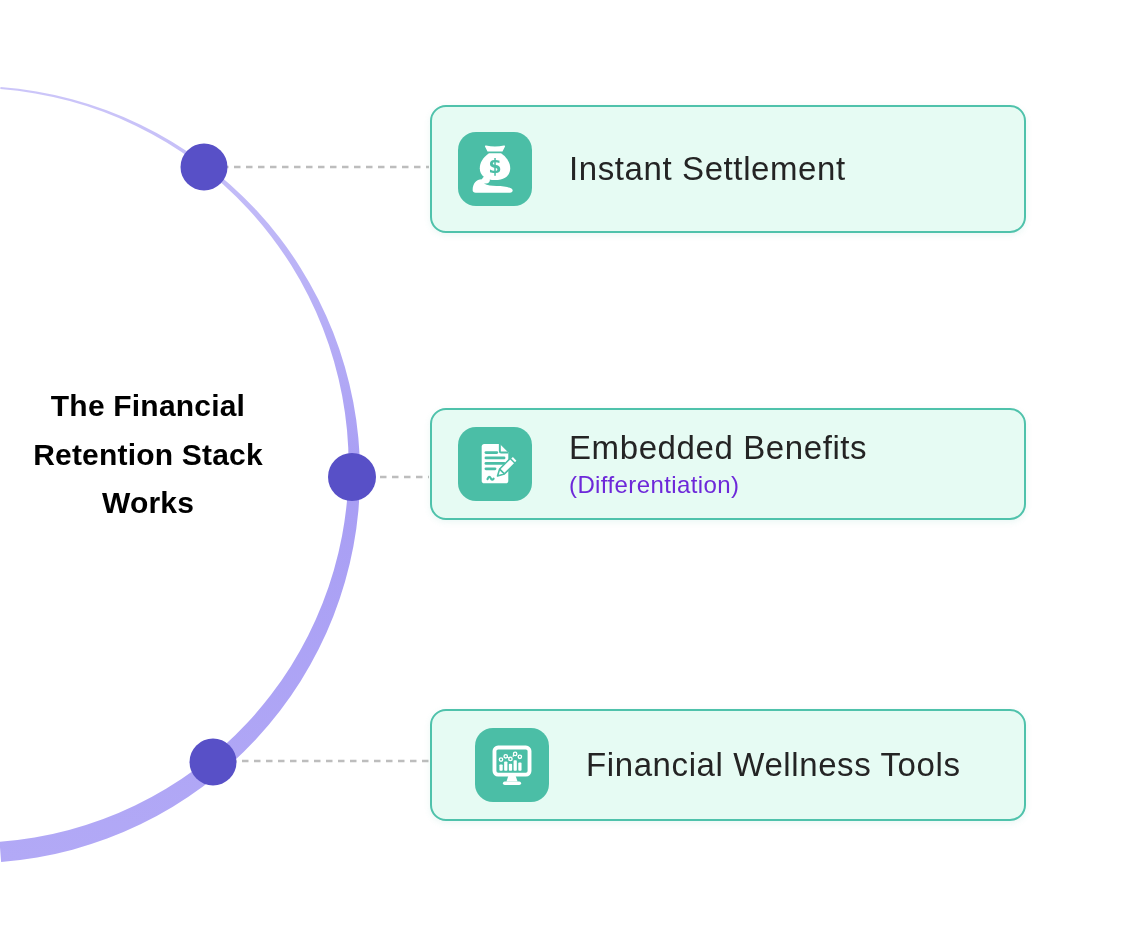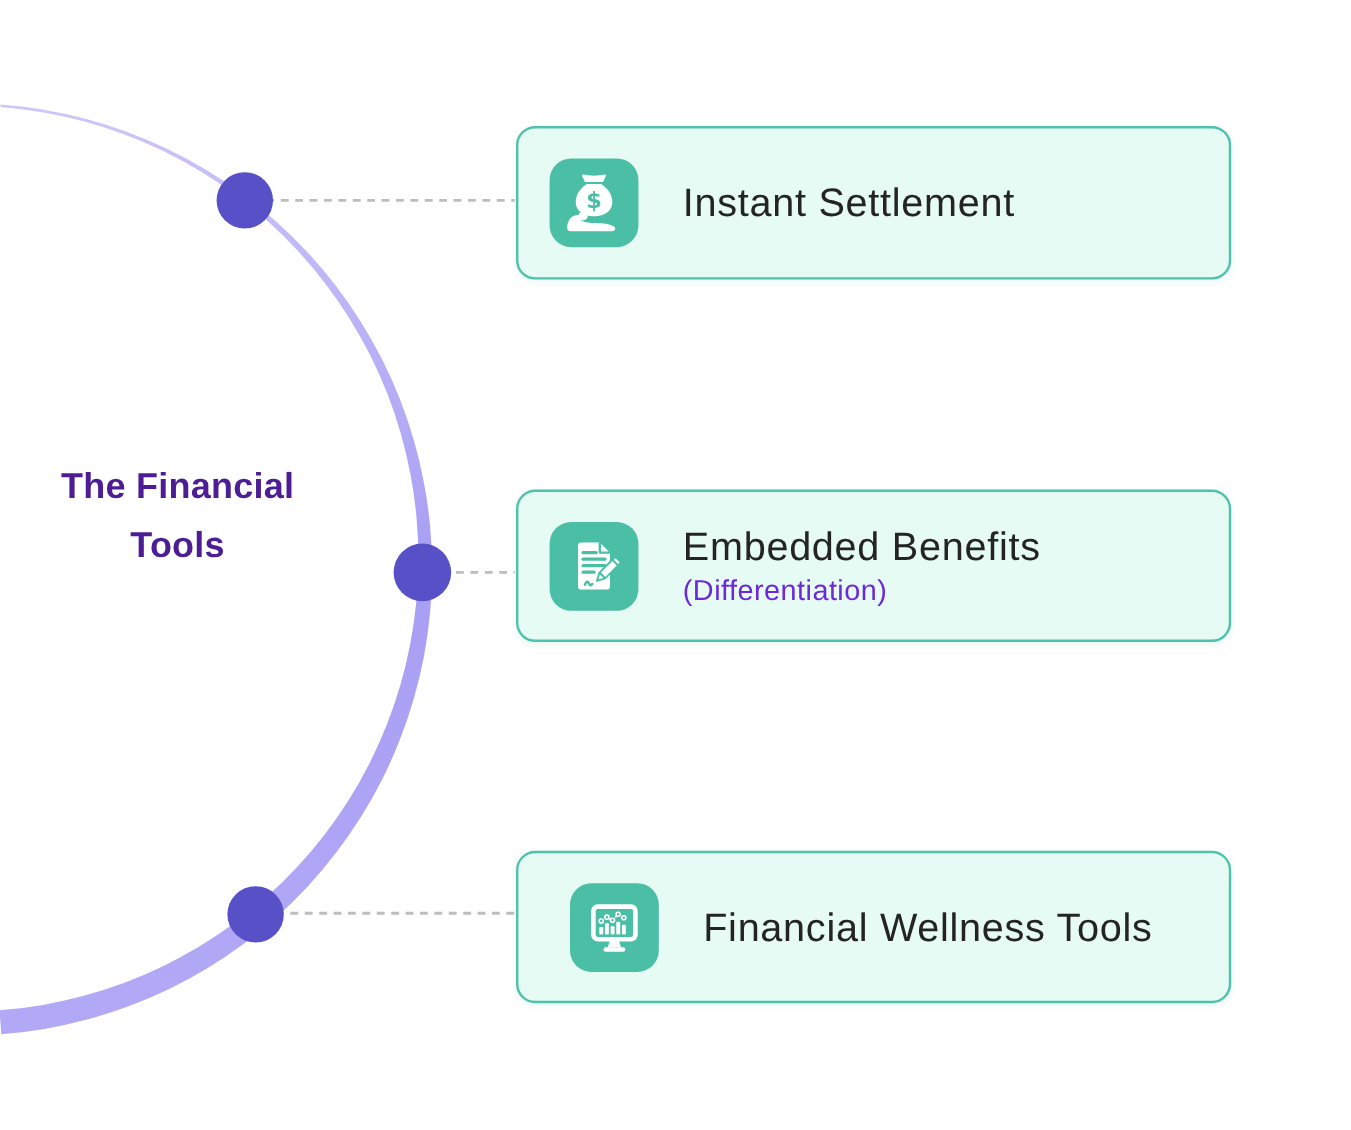--- a/index.html
+++ b/index.html
@@ -25,28 +25,28 @@
   }
   .heading {
     position: absolute;
     left: 6px;
     top: 382px;
     width: 284px;
     text-align: center;
     font-size: 30px;
     font-weight: 700;
     line-height: 48.5px;
-    color: #4c1d95;
+    color: #000000;
     letter-spacing: 0.2px;
   }
   .card {
     position: absolute;
     left: 430px;
     width: 596px;
-    height: 127px;
+    height: 112px;
     box-sizing: border-box;
     background: #E6FBF3;
     border: 2px solid #4FC2AB;
     border-radius: 16px;
     display: flex;
     align-items: center;
     box-shadow: 0 2px 6px rgba(80,190,165,0.12);
   }
   .card.c1 { top: 105px; height: 128px; }
   .card.c2 { top: 408px; }
@@ -106,21 +106,22 @@
     <line x1="356" y1="477" x2="429" y2="477" stroke="#BDBDBD" stroke-width="2.4" stroke-dasharray="6.5 5.5"></line>
     <line x1="218" y1="761" x2="429" y2="761" stroke="#BDBDBD" stroke-width="2.4" stroke-dasharray="6.5 5.5"></line>
 
     <circle cx="204" cy="167" r="23.5" fill="#5850C7"></circle>
     <circle cx="352" cy="477" r="24" fill="#5850C7"></circle>
     <circle cx="213" cy="762" r="23.5" fill="#5850C7"></circle>
   </svg>
 
   <div class="heading">
     <div>The Financial</div>
-    <div>Tools</div>
+    <div>Retention Stack</div>
+    <div>Works</div>
   </div>
 
   <div class="card c1">
     <div class="icon-tile">
       <svg viewBox="0 0 48 48">
         <path d="M17.8 9.6 L15.8 5.6 C15.5 5 15.9 4.3 16.6 4.5 C19 5 21.5 5.3 24 5.3 C26.5 5.3 29 5 31.4 4.5 C32.1 4.3 32.5 5 32.2 5.6 L30.2 9.6 Z" fill="#ffffff"></path>
         <path d="M19 11 H29 C34.2 14.6 36.6 19 36.6 23.4 C36.6 29.6 31.5 33.2 24 33.2 C16.5 33.2 11.4 29.6 11.4 23.4 C11.4 19 13.8 14.6 19 11 Z" fill="#ffffff"></path>
         <text x="24" y="27.6" font-size="15.5" font-weight="bold" text-anchor="middle" fill="#4BBEA6" font-family="DejaVu Sans, sans-serif">$</text>
         <path d="M5.5 41.6 C5.5 36 8.6 32.4 13.2 32.5 C14.2 29.4 18.3 29.2 19.5 31.8 C20.4 33.7 19.1 36 16.6 36 H14.8 C17.8 37.6 21.3 38 25.2 38 C30.2 38 34.6 38.6 37.6 40.2 C39.4 41.2 38.8 43.6 36.4 43.6 H8 C6.5 43.6 5.5 42.9 5.5 41.6 Z" fill="#ffffff"></path>
       </svg>

